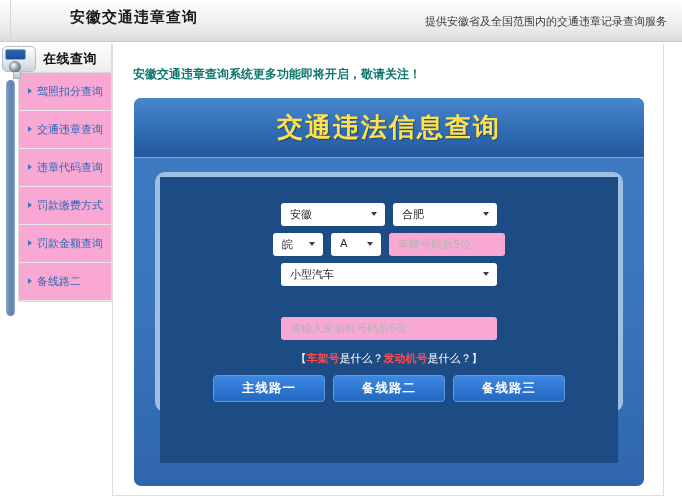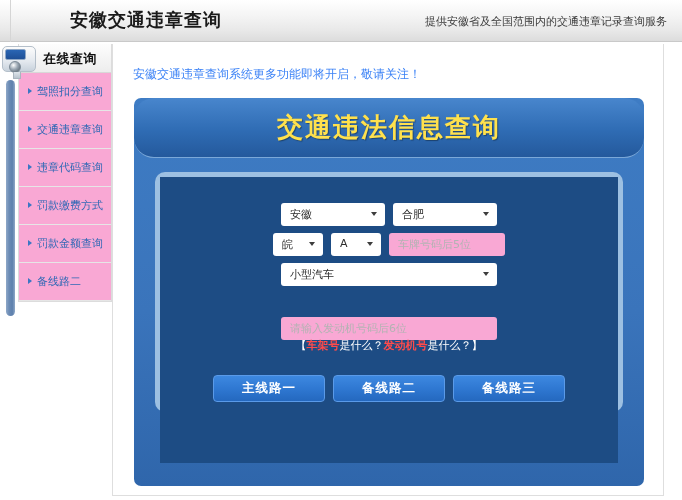--- a/index.html
+++ b/index.html
@@ -27,21 +27,21 @@
   .top-header::before {
     content: "";
     position: absolute;
     left: 10px; top: 0;
     width: 1px; height: 42px;
     background: #d5d5d5;
   }
   .site-title {
     position: absolute;
     left: 70px; top: 8px;
-    font-size: 18px;
+    font-size: 15px;
     font-weight: bold;
     color: #1a1a1a;
     letter-spacing: 1px;
     white-space: nowrap;
   }
   .site-tagline {
     position: absolute;
     left: 425px; top: 14px;
     font-size: 11px;
     color: #3a3a3a;
@@ -167,43 +167,43 @@
     height: 452px;
     background: #ffffff;
     border: 1px solid #dedede;
     border-top: none;
     box-sizing: border-box;
   }
   .notice {
     position: absolute;
     left: 20px; top: 22px;
     font-size: 12px;
-    color: #3b82f6;
-    white-space: nowrap;
+    color: #0f766e;
+    white-space: nowrap;
+    font-weight: bold;
   }
 
   
   .query-widget {
     position: absolute;
     left: 21px; top: 54px;
     width: 510px;
     height: 388px;
     background: linear-gradient(to bottom, #3e7cc4 0%, #3a74bb 55%, #2f66ab 100%);
     border-radius: 7px;
     box-sizing: border-box;
     overflow: hidden;
   }
   .widget-title {
     position: absolute;
     left: 0; top: 0;
     width: 510px; height: 60px;
     background: linear-gradient(to bottom, #4886cd 0%, #2f6cb4 55%, #24599c 100%);
     border-bottom: 1px solid #7ba8d8;
     box-sizing: border-box;
-    border-radius: 20px;
   }
   .widget-title-text {
     position: absolute;
     left: 0; top: 12px;
     width: 510px;
     text-align: center;
     font-size: 26px;
     font-weight: bold;
     color: #ffe14d;
     letter-spacing: 2px;
@@ -233,21 +233,21 @@
     left: 0;
     width: 458px;
     display: flex;
     justify-content: center;
     gap: 8px;
   }
   .row-1 { top: 26px; }
   .row-2 { top: 56px; }
   .row-3 { top: 86px; }
   .row-4 { top: 140px; }
-  .row-links { top: 161px; }
+  .row-links { top: 174px; }
   .row-buttons { top: 198px; }
 
   .sel {
     position: relative;
     height: 23px;
     background: #ffffff;
     border-radius: 3px;
     box-sizing: border-box;
     cursor: pointer;
     border: none;

